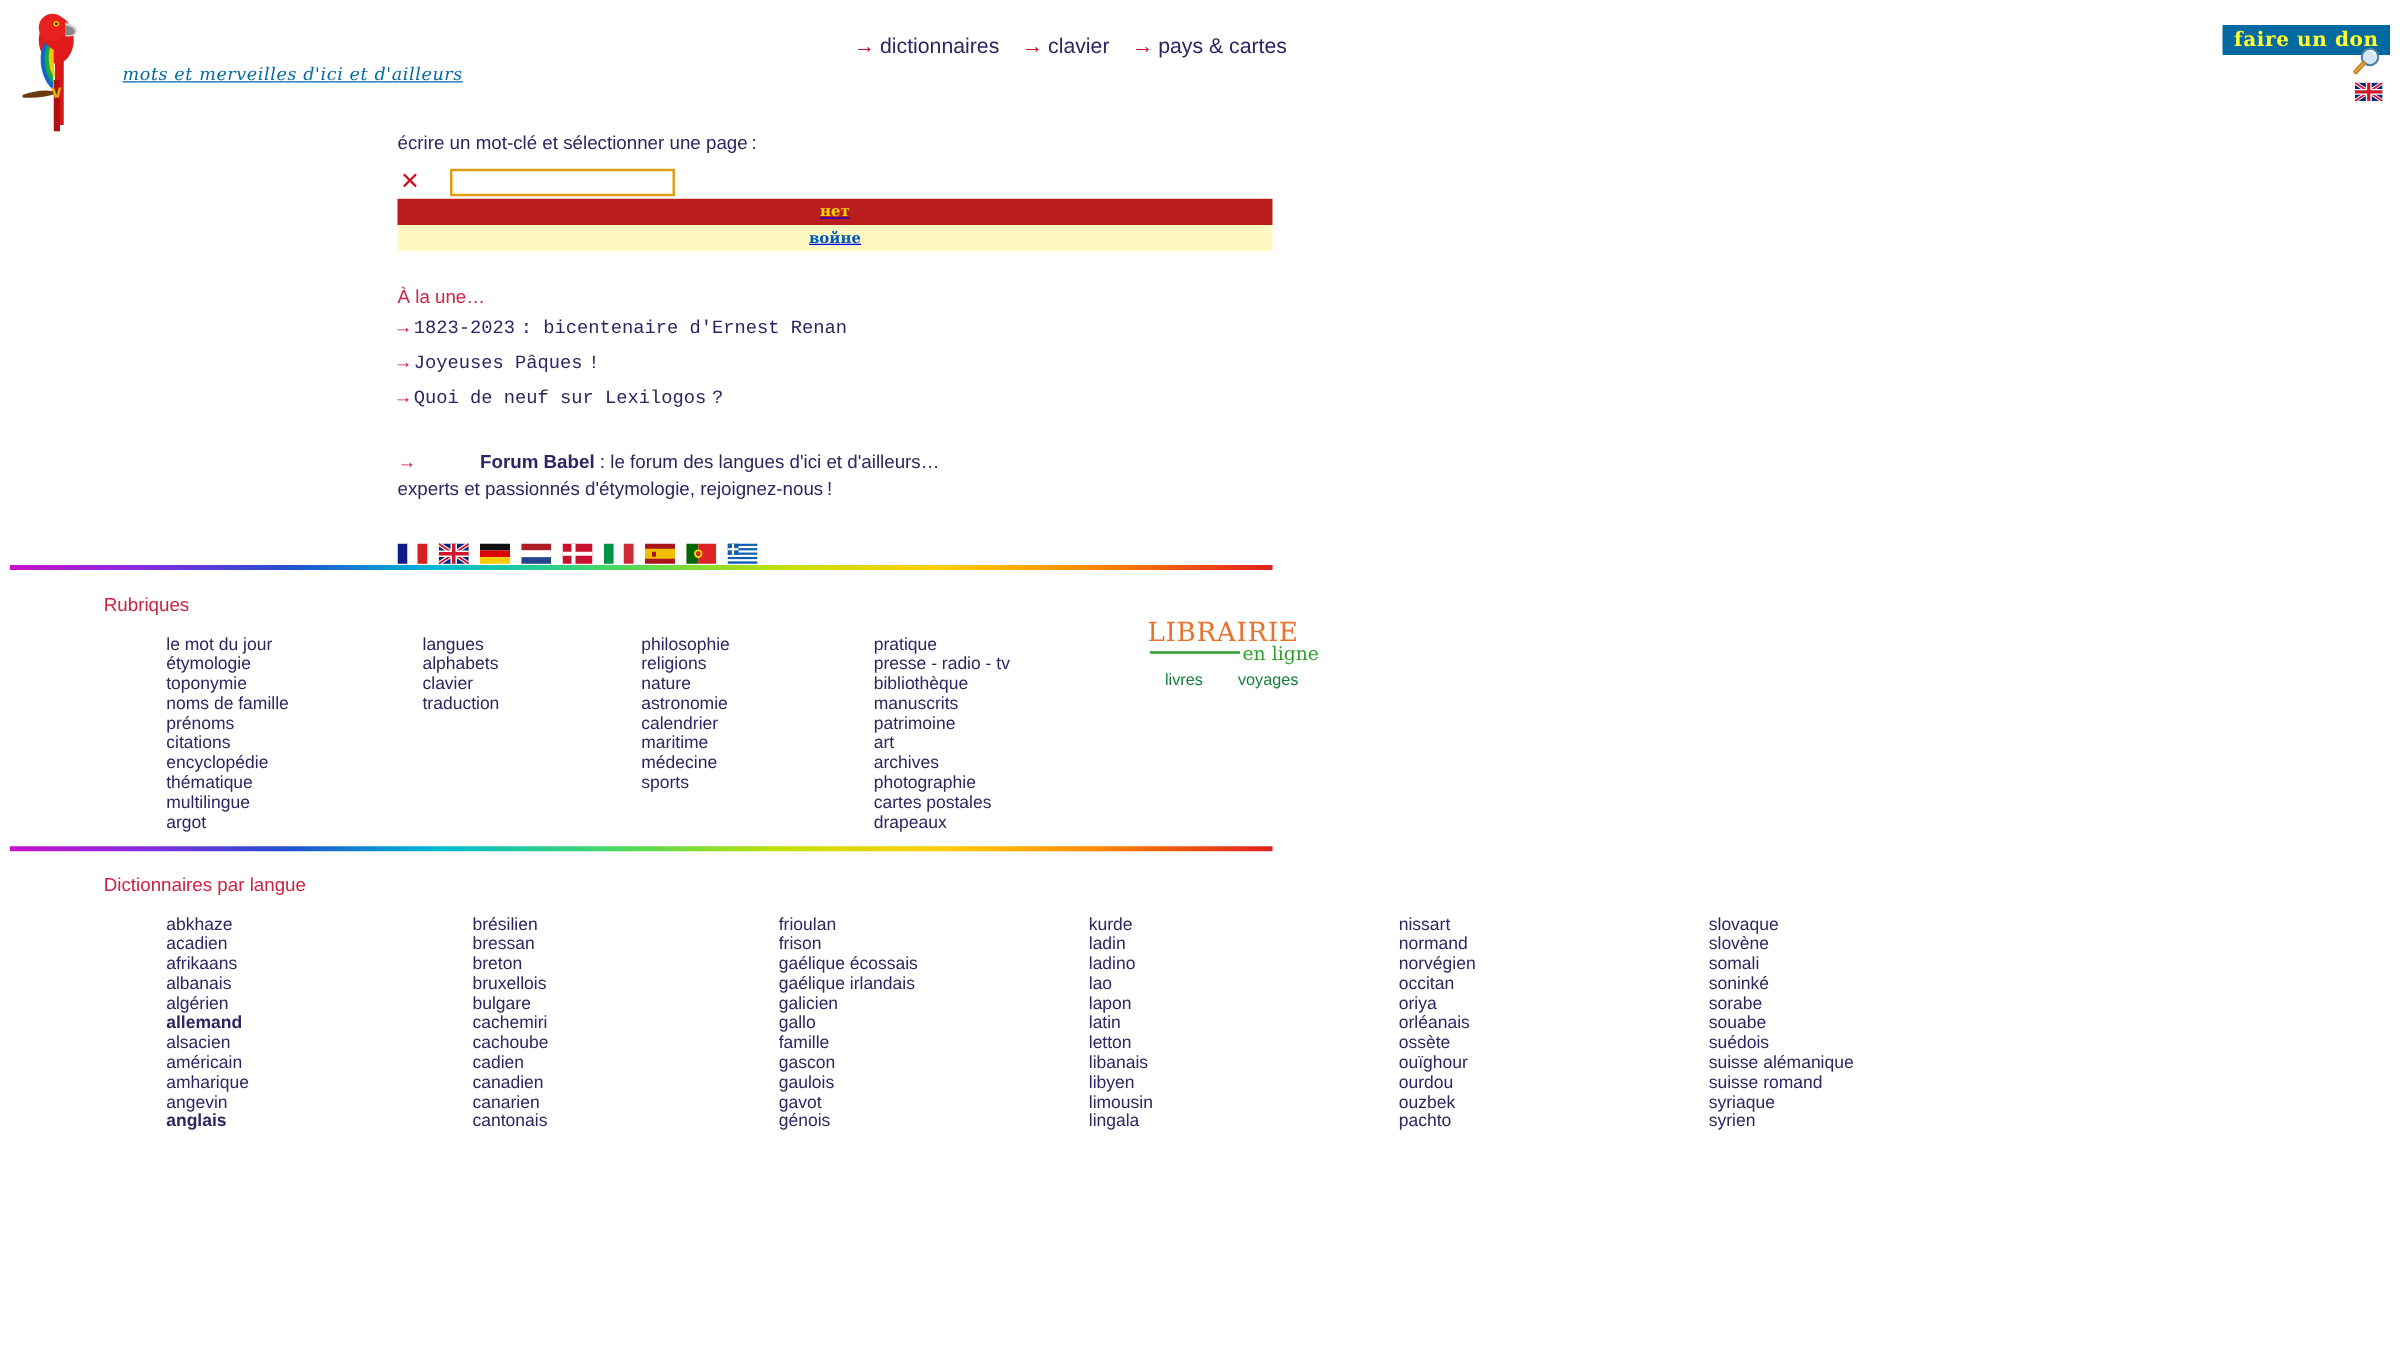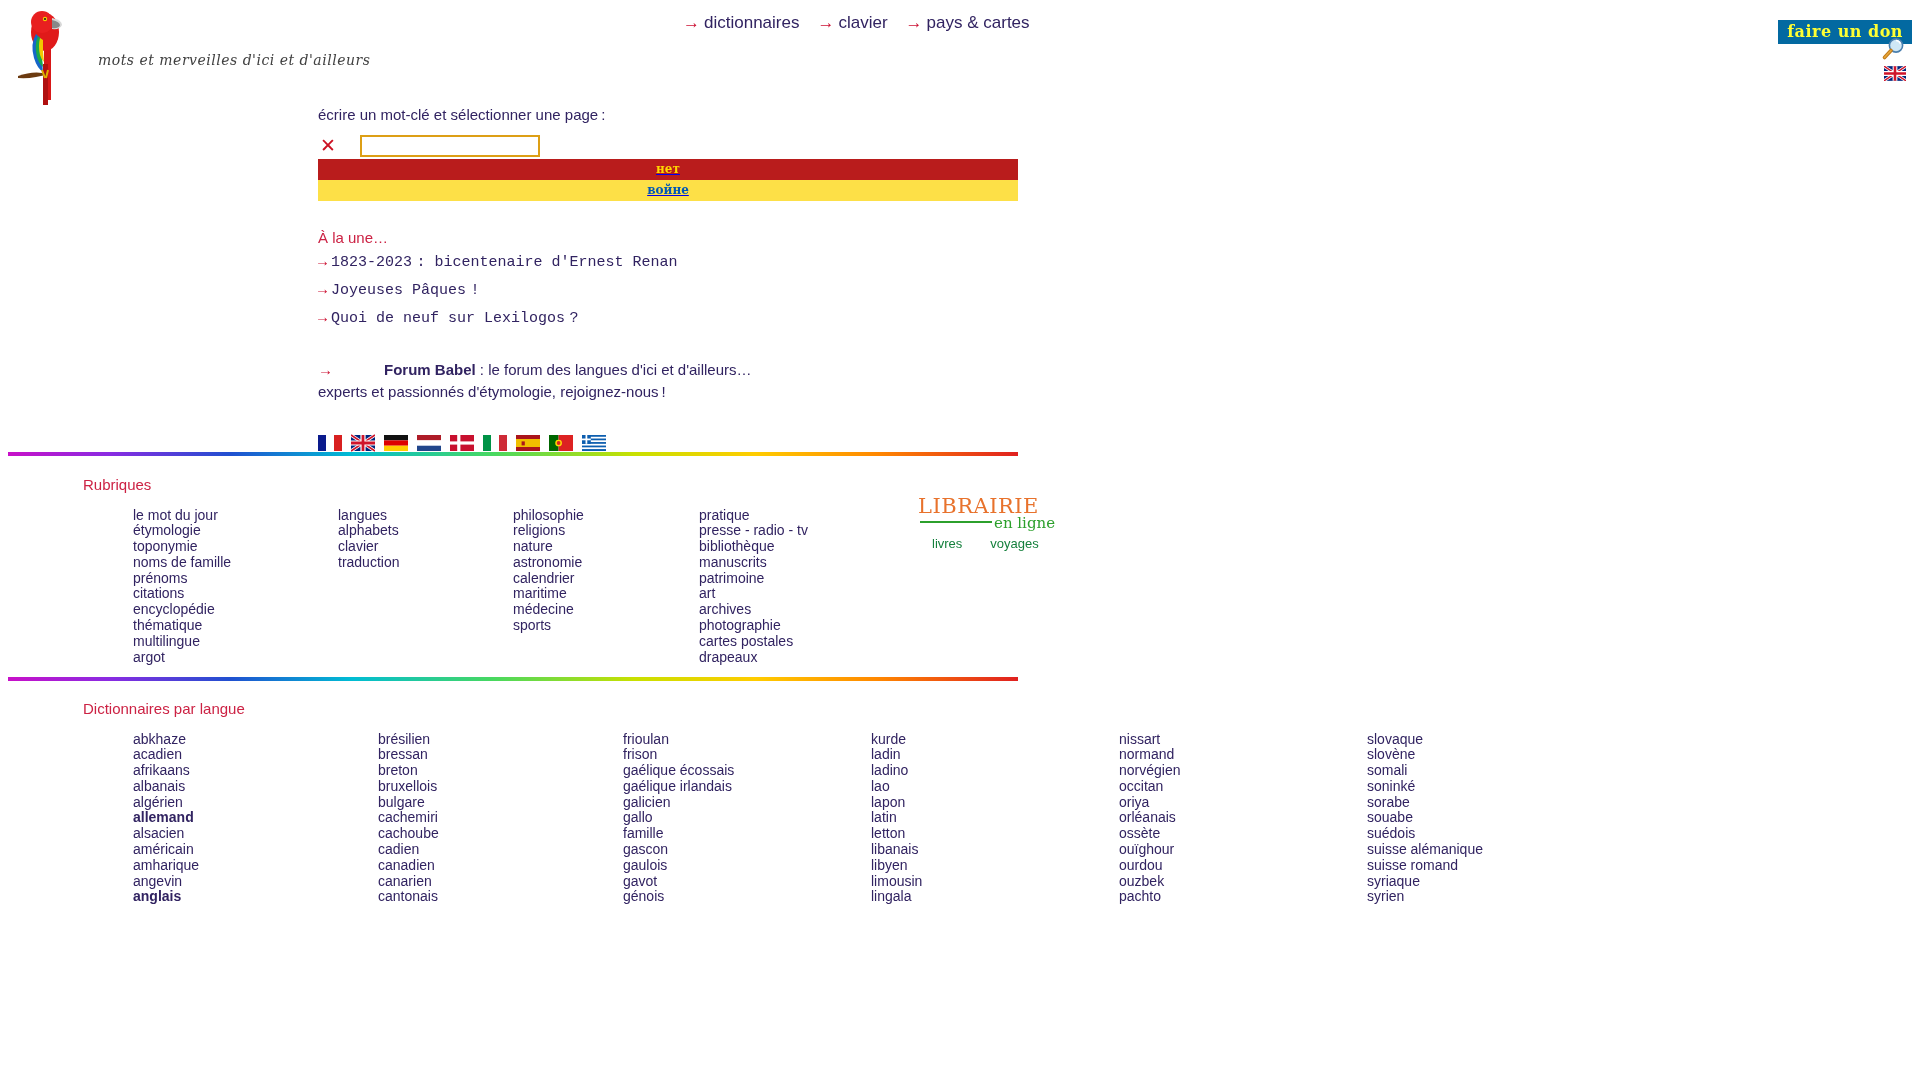--- a/index.html
+++ b/index.html
@@ -23,26 +23,27 @@
   .parrot { position: absolute; left: 4px; top: 0px; width: 62px; height: 105px; }
   .logo-word {
     position: absolute; left: 74px; top: 6px;
     font-family: "DejaVu Sans", sans-serif;
     font-size: 42px; font-weight: bold; letter-spacing: 2px;
     color: #2ca02c; line-height: 1;
   }
   .logo-tag {
     position: absolute; left: 88px; top: 48px;
     font-family: "DejaVu Serif", serif;
-    font-size: 14px; font-style: italic; color: #404040;
+    font-size: 14px; font-style: italic; color: #0369a1;
     letter-spacing: 0.5px;
+    text-decoration: underline;
   }
 
   .topnav {
-    position: absolute; left: 683px; top: 13px;
+    position: absolute; left: 683px; top: 27px;
     font-size: 17px; white-space: nowrap;
   }
   .topnav a {
     color: #312361; text-decoration: none; margin-right: 18px;
   }
   .arrow { color: #cc1133; margin-right: 4px; }
 
   .don-btn {
     position: absolute; right: 8px; top: 20px;
     background: #0369a1; color: #ffff33;
@@ -76,21 +77,21 @@
     border: 2px solid #dd9f15; background: #fff;
     font-size: 14px; padding: 1px 4px; outline: none;
   }
 
   .ua-banner {
     margin-top: 31px; width: 66px; cursor: pointer;
     font-family: "DejaVu Serif", serif; font-weight: bold; font-size: 12px;
     text-align: center;
   }
   .ua-top { background: #b91c1c; color: #ffd700; padding: 3px 0 4px 0; }
-  .ua-bot { background: #fde047; color: #0057b7; padding: 3px 0 4px 0; }
+  .ua-bot { background: #fef9c3; color: #0057b7; padding: 3px 0 4px 0; }
 
   .une-title {
     margin-top: 28px; font-size: 15px; color: #cc2244;
   }
   .une-list { margin-top: 8px; font-family: Liberation Mono, monospace; }
   .une-list .item { font-size: 15px; margin-bottom: 11px; }
   .une-list .item a { color: #312361; text-decoration: none; }
 
   .babel { margin-top: 32px; font-size: 15px; color: #312361; line-height: 1.45; }
   .babel a { color: #312361; text-decoration: none; font-weight: bold; margin-left: 47px; }

